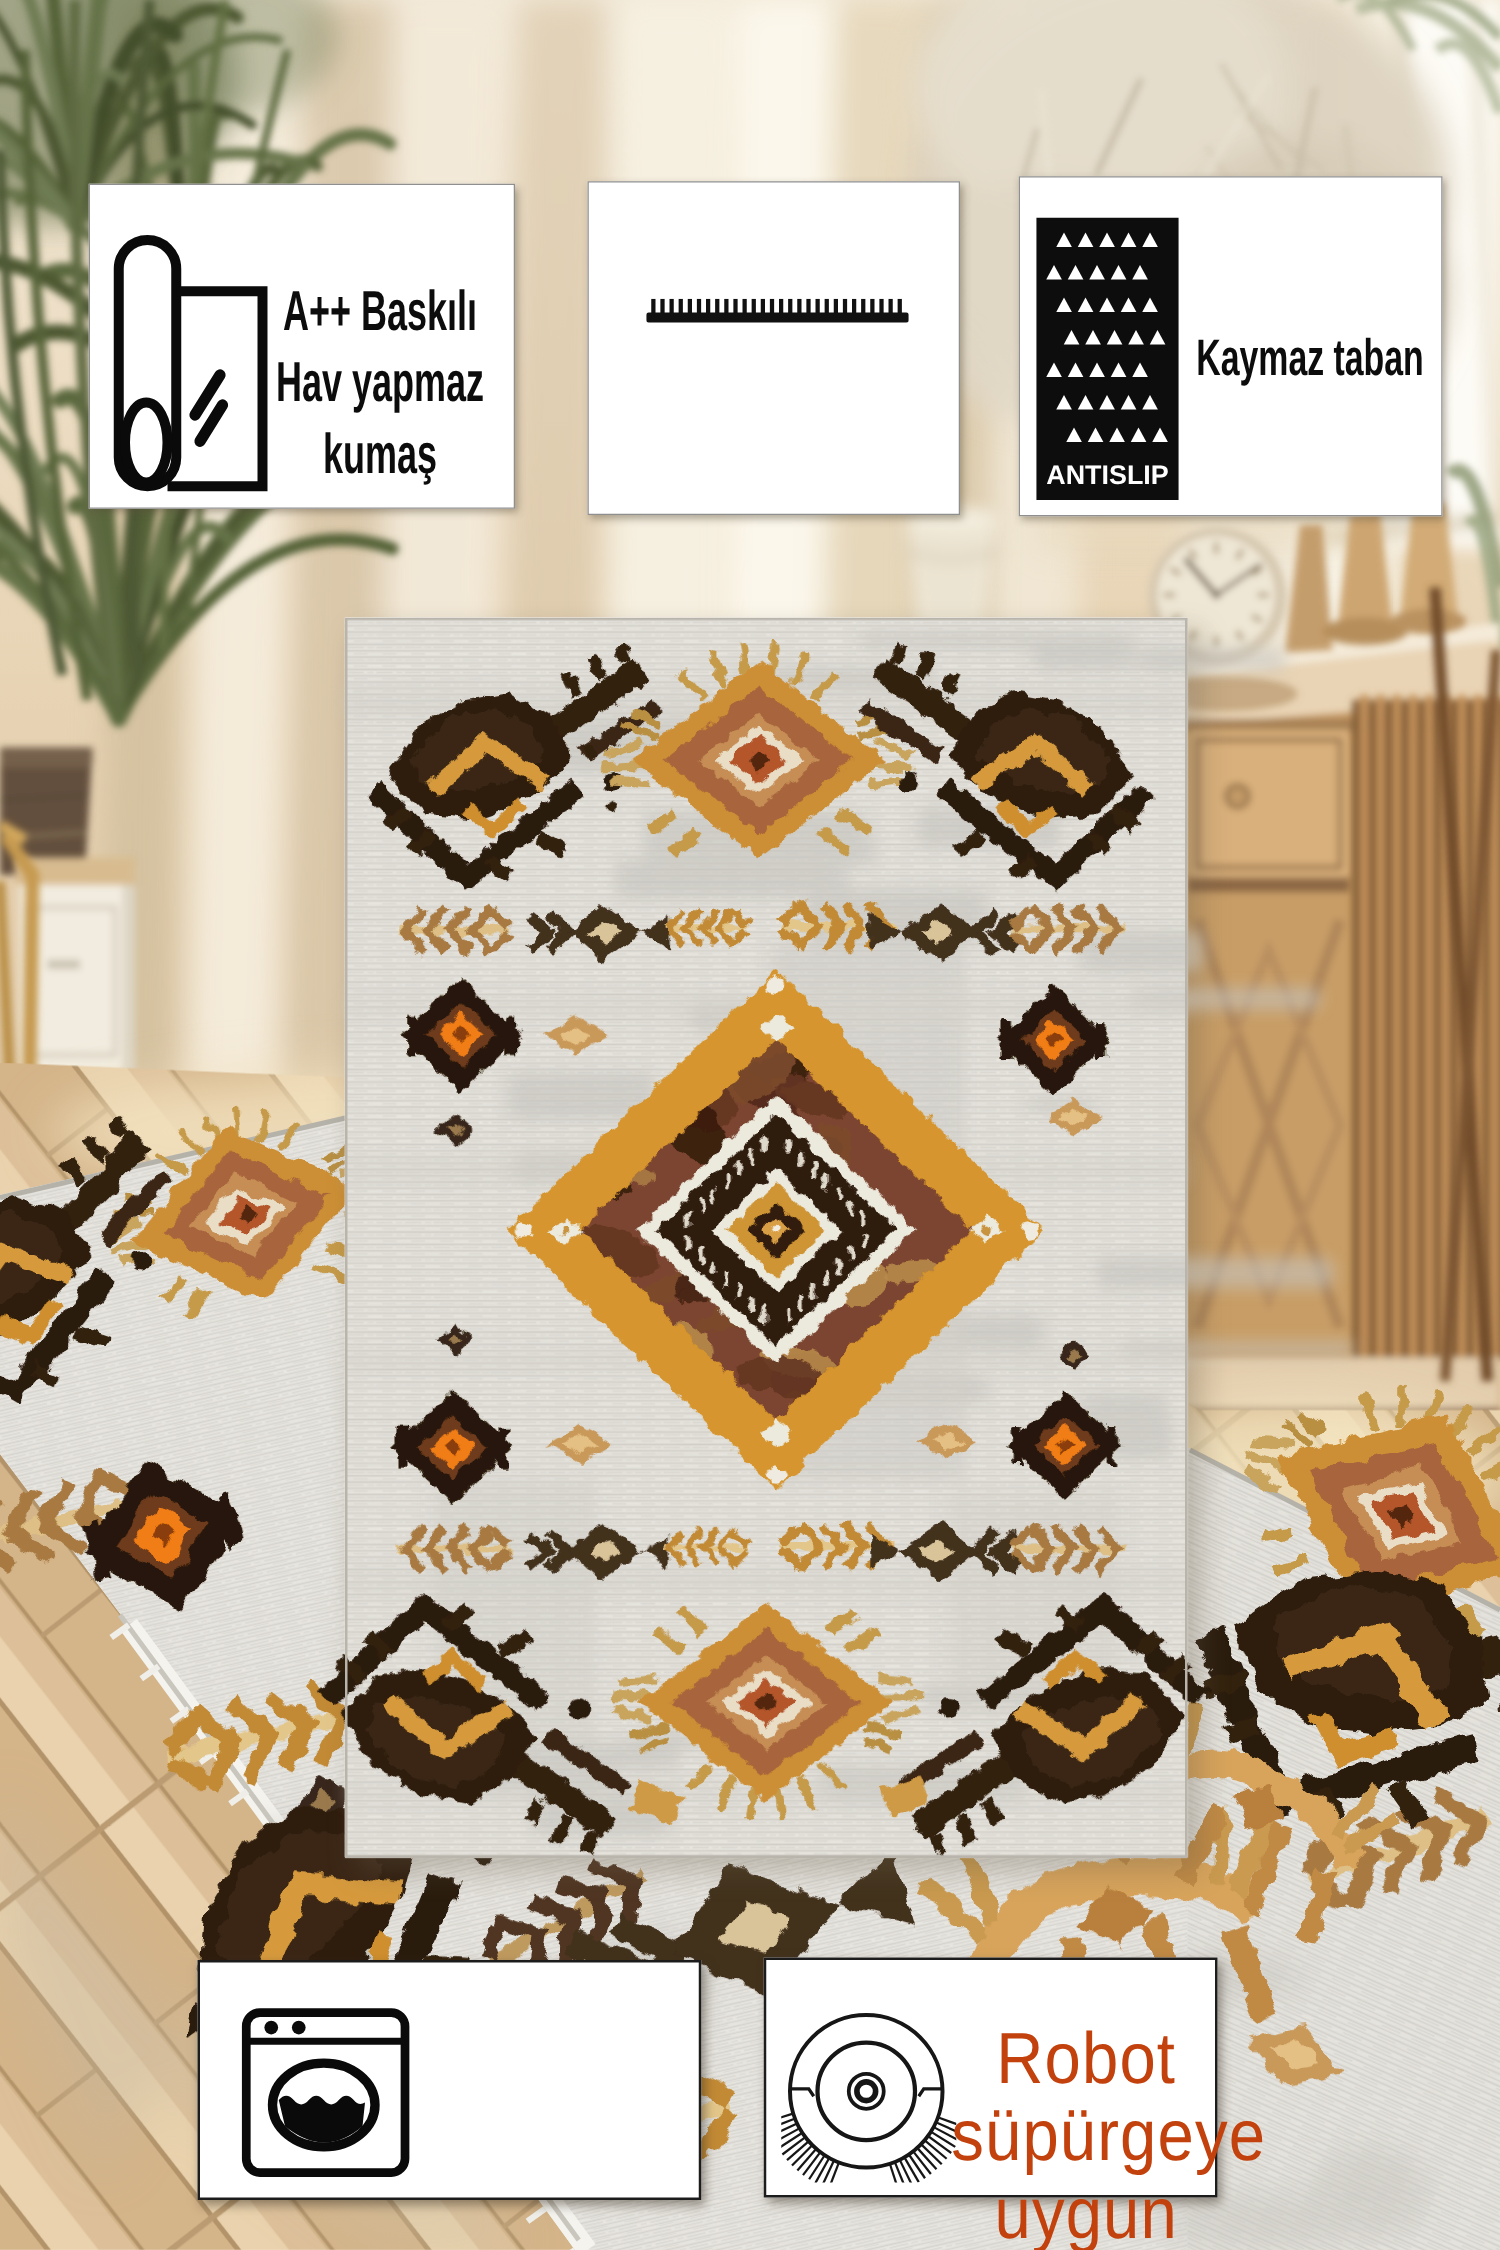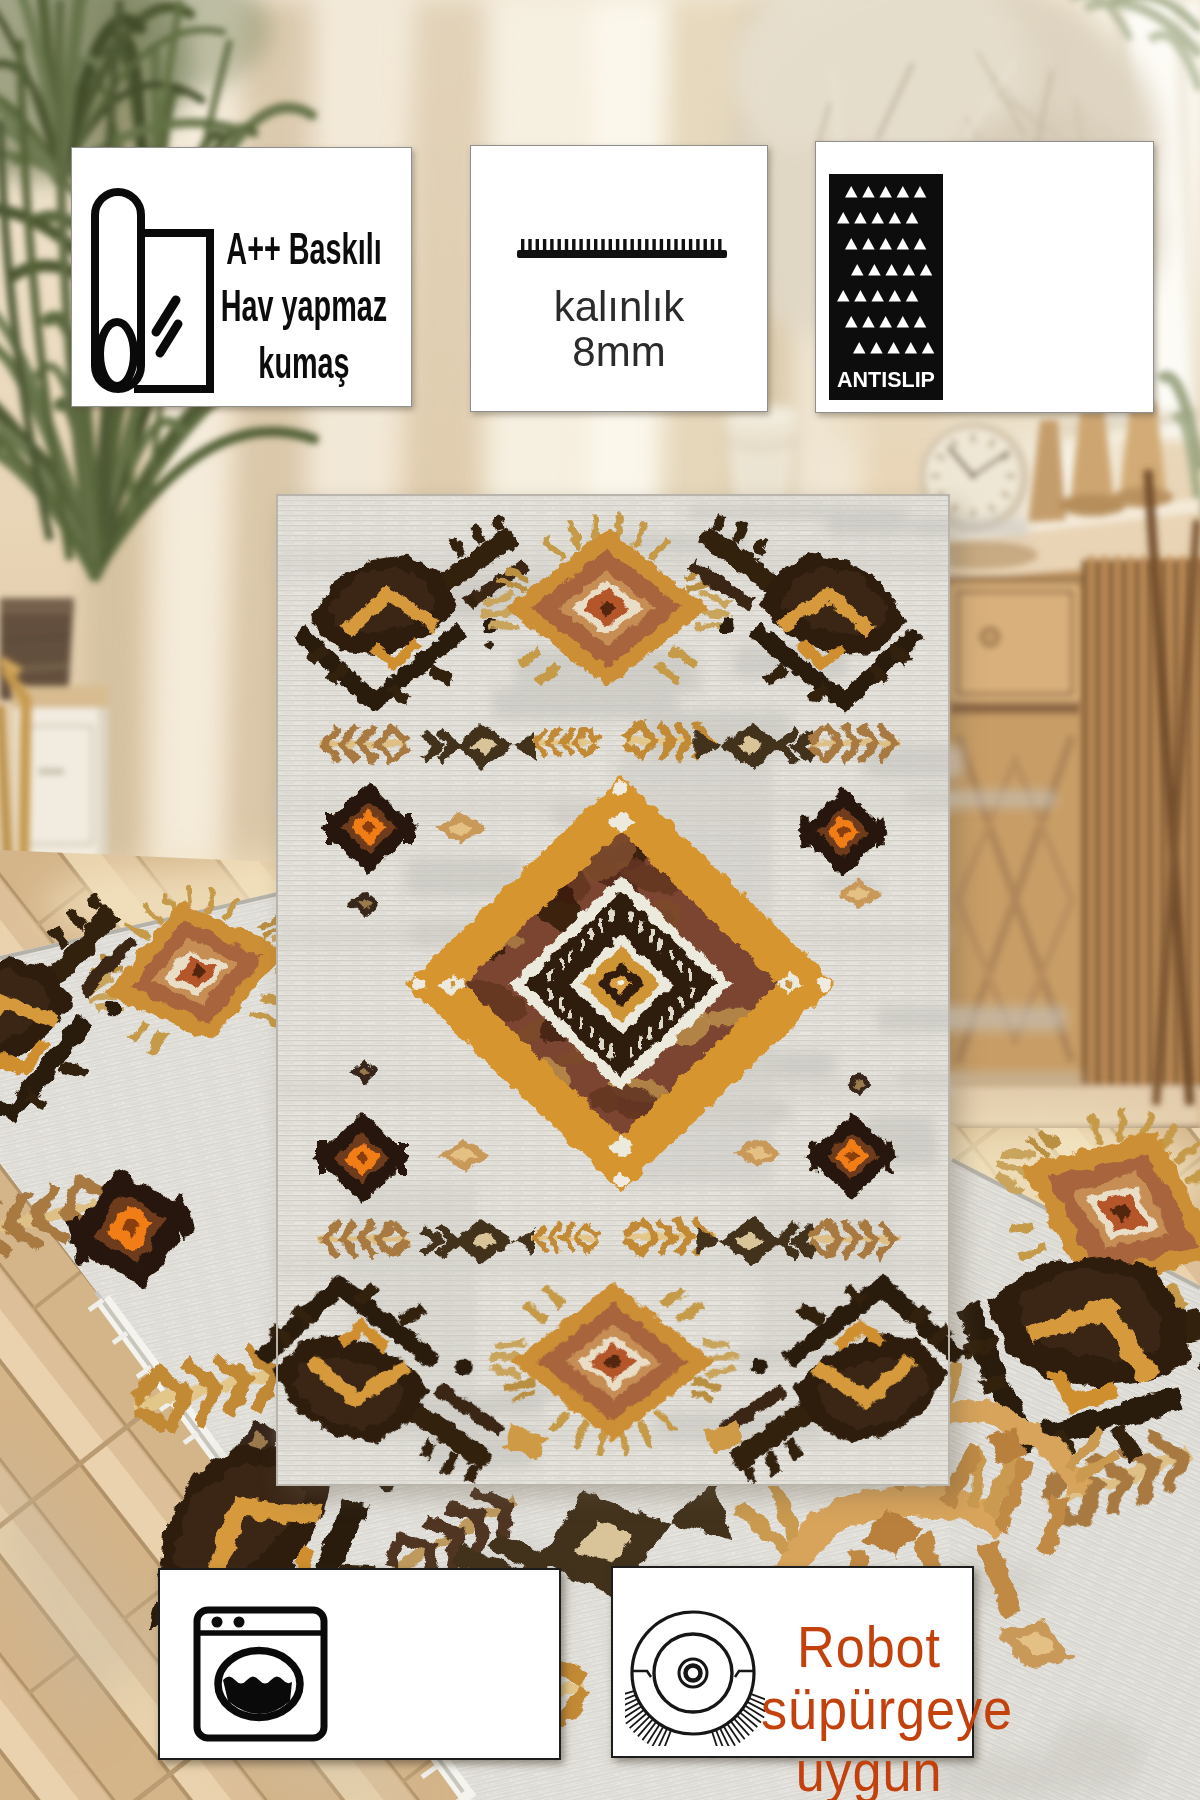--- a/index.html
+++ b/index.html
@@ -754,22 +754,20 @@
       <rect x="150.0" y="0" width="3.4" height="12" fill="#111"></rect>
       <rect x="157.3" y="0" width="3.4" height="12" fill="#111"></rect>
       <rect x="164.6" y="0" width="3.4" height="12" fill="#111"></rect>
       <rect x="171.9" y="0" width="3.4" height="12" fill="#111"></rect>
       <rect x="179.2" y="0" width="3.4" height="12" fill="#111"></rect>
       <rect x="186.5" y="0" width="3.4" height="12" fill="#111"></rect>
       <rect x="193.8" y="0" width="3.4" height="12" fill="#111"></rect>
       <rect x="201.1" y="0" width="3.4" height="12" fill="#111"></rect>
 <rect x="0" y="11" width="210" height="8" fill="#111" rx="2"></rect>
     </svg>
-<div class="txt" style="left:0;top:138px;width:296px;font-size:42px;line-height:45px;color:#2b2b2b">kalınlık
-8mm</div>
 </div>
 
 <div class="box bthin" style="left:815px;top:141px;width:337px;height:270px">
 
 <svg class="abs" style="left:13px;top:32px" width="114" height="226" viewBox="0 0 114 226">
 <rect width="114" height="226" fill="#0d0d0d"></rect>
 <polygon points="16.0,23.5 22.2,12 28.5,23.5" fill="#fff"></polygon>
       <polygon points="33.2,23.5 39.4,12 45.7,23.5" fill="#fff"></polygon>
       <polygon points="50.4,23.5 56.6,12 62.9,23.5" fill="#fff"></polygon>
       <polygon points="67.6,23.5 73.8,12 80.1,23.5" fill="#fff"></polygon>
@@ -799,20 +797,21 @@
       <polygon points="50.4,153.5 56.6,142 62.9,153.5" fill="#fff"></polygon>
       <polygon points="67.6,153.5 73.8,142 80.1,153.5" fill="#fff"></polygon>
       <polygon points="84.8,153.5 91.0,142 97.3,153.5" fill="#fff"></polygon>
       <polygon points="24.0,179.5 30.2,168 36.5,179.5" fill="#fff"></polygon>
       <polygon points="41.2,179.5 47.4,168 53.7,179.5" fill="#fff"></polygon>
       <polygon points="58.4,179.5 64.6,168 70.9,179.5" fill="#fff"></polygon>
       <polygon points="75.6,179.5 81.8,168 88.1,179.5" fill="#fff"></polygon>
       <polygon points="92.8,179.5 99.0,168 105.3,179.5" fill="#fff"></polygon>
 <text x="57" y="213" text-anchor="middle" font-family="Liberation Sans,sans-serif" font-size="21.5" font-weight="bold" fill="#fff">ANTISLIP</text>
 </svg>
+<div class="txt" style="left:82px;top:123px;width:300px;font-weight:bold;font-size:41px;line-height:42px;white-space:nowrap"><span class="cond" style="transform:scaleX(.66);width:300px">Kaymaz taban</span></div>
 </div>
 
 <div class="box bdark" style="left:158px;top:1568px;width:399px;height:188px;box-shadow:3px 4px 8px rgba(60,50,35,.5)">
 
 <svg class="abs" style="left:33px;top:36px" width="135" height="136" viewBox="0 0 135 136">
       <rect x="4" y="4" width="127" height="128" rx="11" fill="none" stroke="#0a0a0a" stroke-width="7"></rect>
       <circle cx="24" cy="16" r="5.5" fill="#0a0a0a"></circle>
       <circle cx="46" cy="16" r="5.5" fill="#0a0a0a"></circle>
       <path d="M4,27 L131,27" stroke="#0a0a0a" stroke-width="5.5"></path>
       <ellipse cx="66" cy="78" rx="41" ry="33.5" fill="none" stroke="#0a0a0a" stroke-width="7.5"></ellipse>

